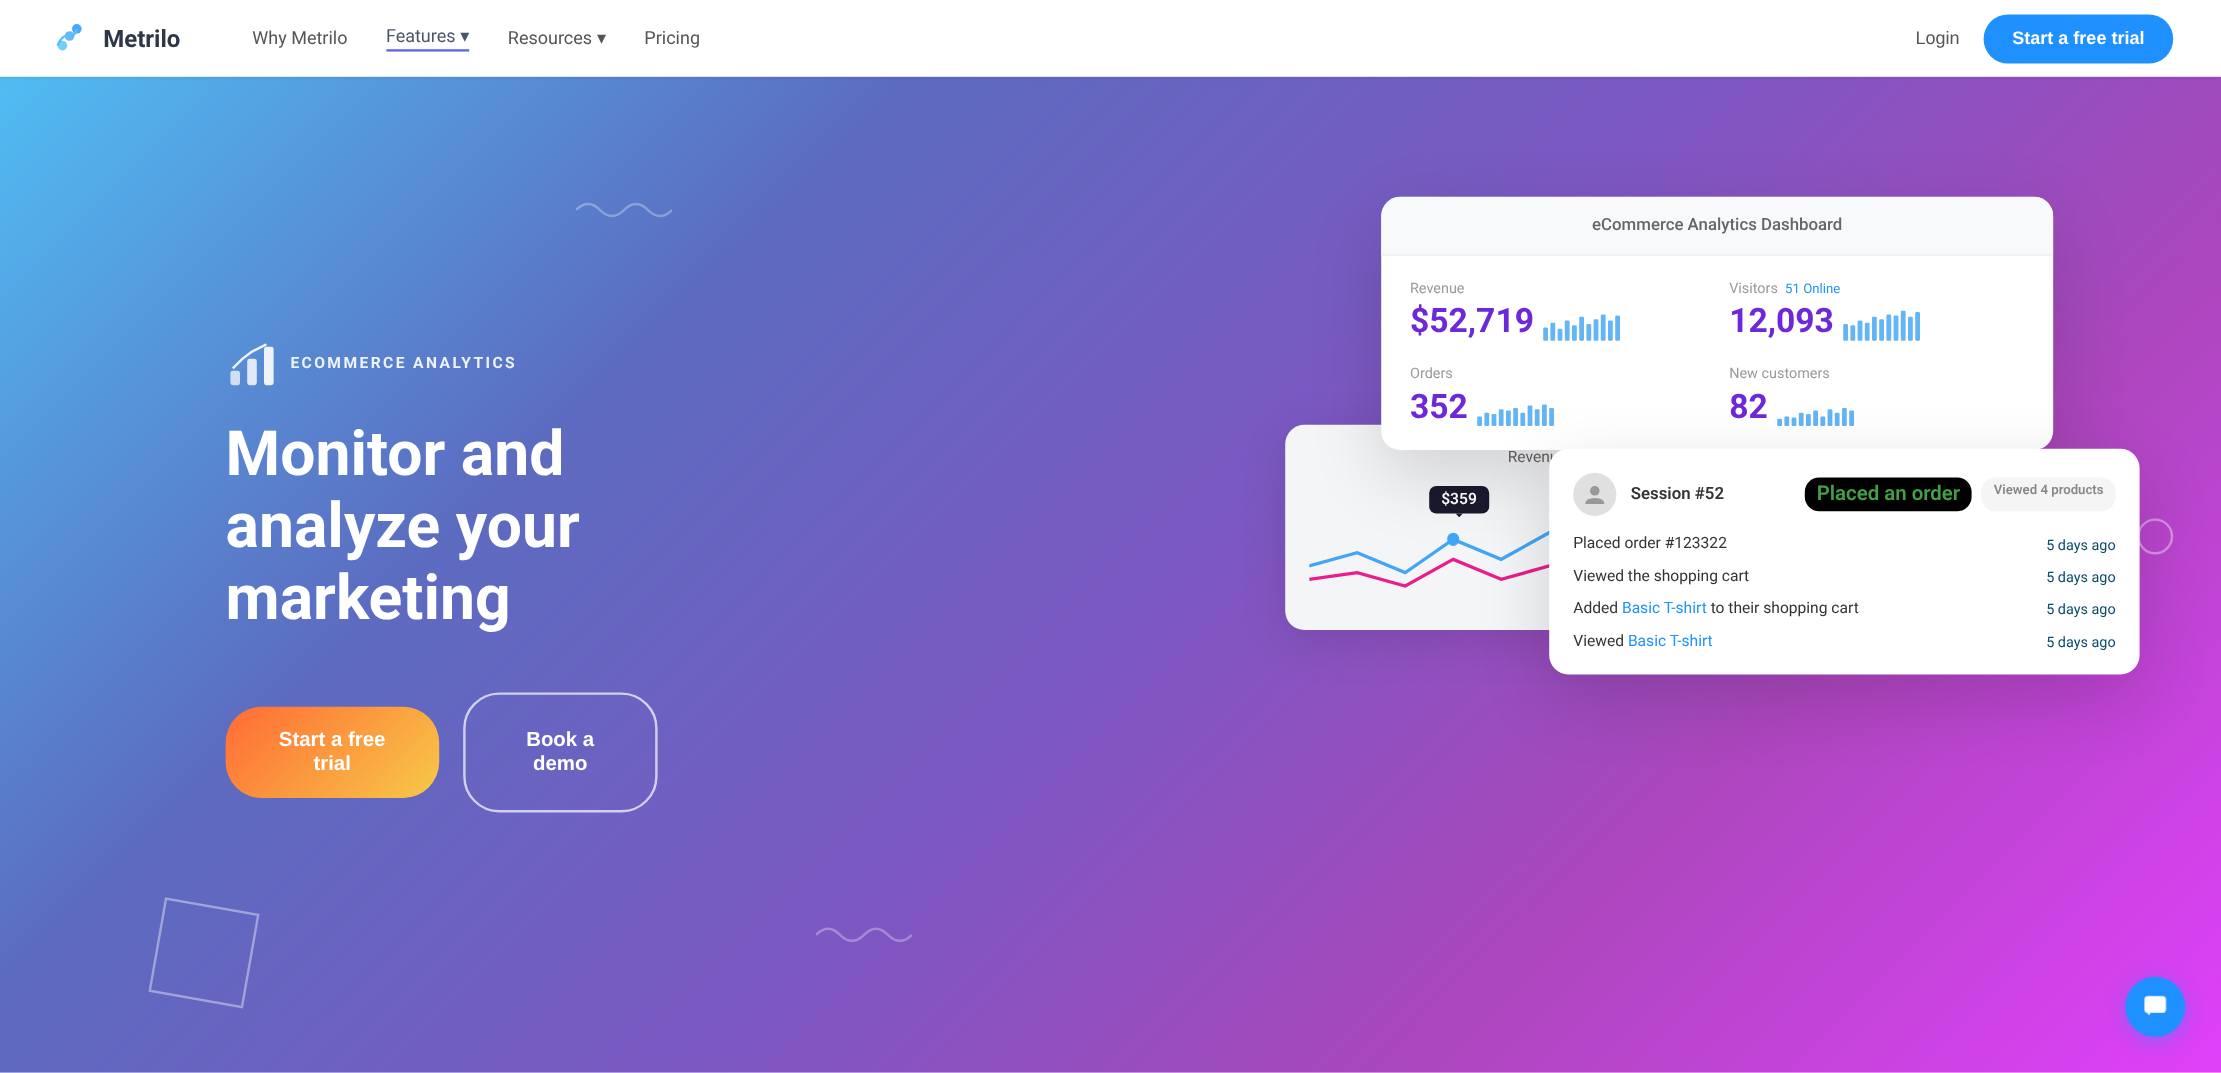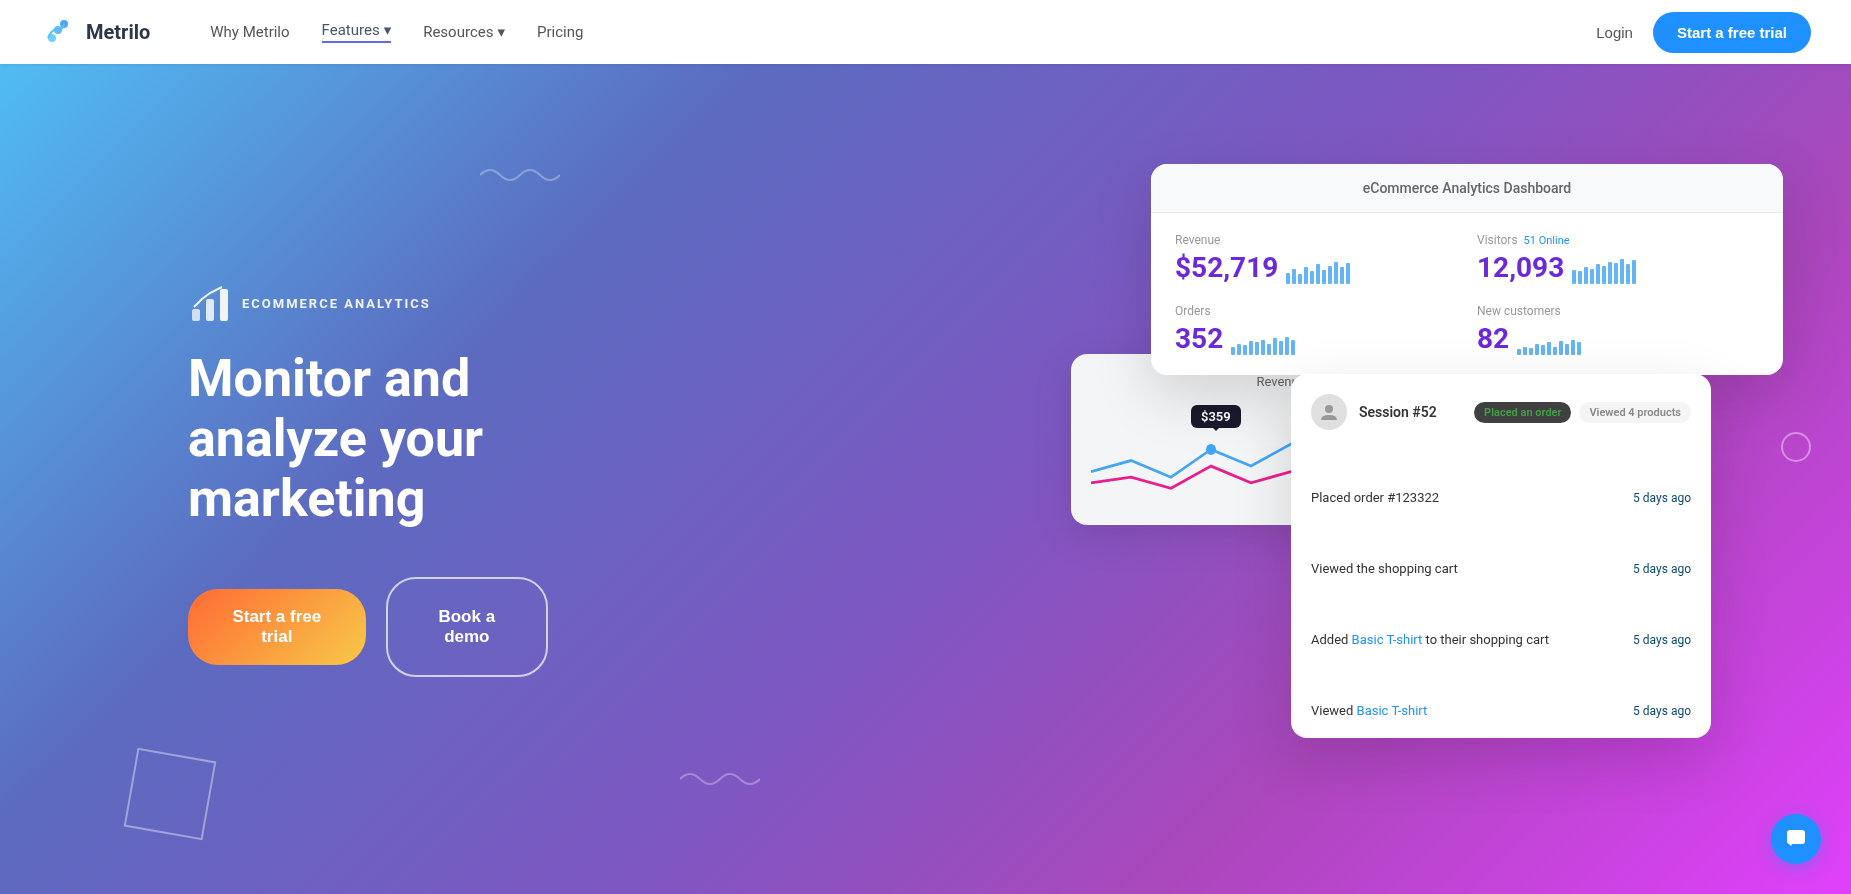--- a/index.html
+++ b/index.html
@@ -182,21 +182,21 @@
       align-items: center;
       justify-content: flex-start;
       padding: 60px 20px;
     }
 
     
     .analytics-card {
       position: absolute;
       top: 100px;
       left: 80px;
-      width: 632px;
+      width: 560px;
       background: #fff;
       border-radius: 16px;
       box-shadow: 0 20px 60px rgba(0,0,0,0.15);
       padding: 0;
       overflow: hidden;
       z-index: 3;
     }
     .analytics-header {
       background: #f8f9fa;
       padding: 16px 24px;
@@ -290,21 +290,21 @@
       transform: translateX(-50%);
       border: 3px solid transparent;
       border-top-color: #1a1a2e;
     }
 
     
     .session-card {
       position: absolute;
       top: 310px;
       left: 220px;
-      width: 420px;
+      width: 492px;
       background: #fff;
       border-radius: 16px;
       box-shadow: 0 20px 60px rgba(0,0,0,0.15);
       padding: 20px;
       z-index: 4;
     }
     .session-header {
       display: flex;
       align-items: center;
       gap: 12px;
@@ -323,23 +323,23 @@
       font-size: 14px;
       font-weight: 600;
       color: #333;
     }
     .session-tags {
       display: flex;
       gap: 8px;
       margin-left: auto;
     }
     .tag-order {
-      background: #404040;
+      background: #000000;
       color: #43a047;
-      font-size: 11px;
+      font-size: 17px;
       font-weight: 600;
       padding: 4px 10px;
       border-radius: 12px;
     }
     .tag-products {
       background: #f5f5f5;
       color: #888;
       font-size: 11px;
       font-weight: 600;
       padding: 4px 10px;
@@ -347,21 +347,20 @@
     }
     .session-events {
       display: flex;
       flex-direction: column;
       gap: 12px;
     }
     .session-event {
       display: flex;
       align-items: flex-end;
       justify-content: space-between;
-      margin-top: 44px;
     }
     .event-text {
       font-size: 13px;
       color: #333;
     }
     .event-link {
       color: #1e90ff;
     }
     .event-time {
       font-size: 12px;

